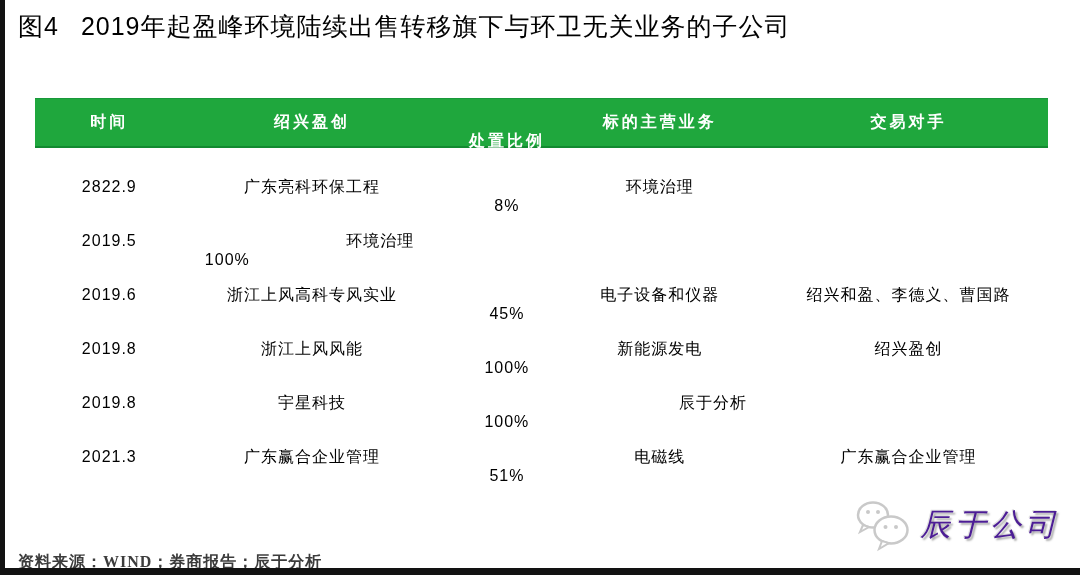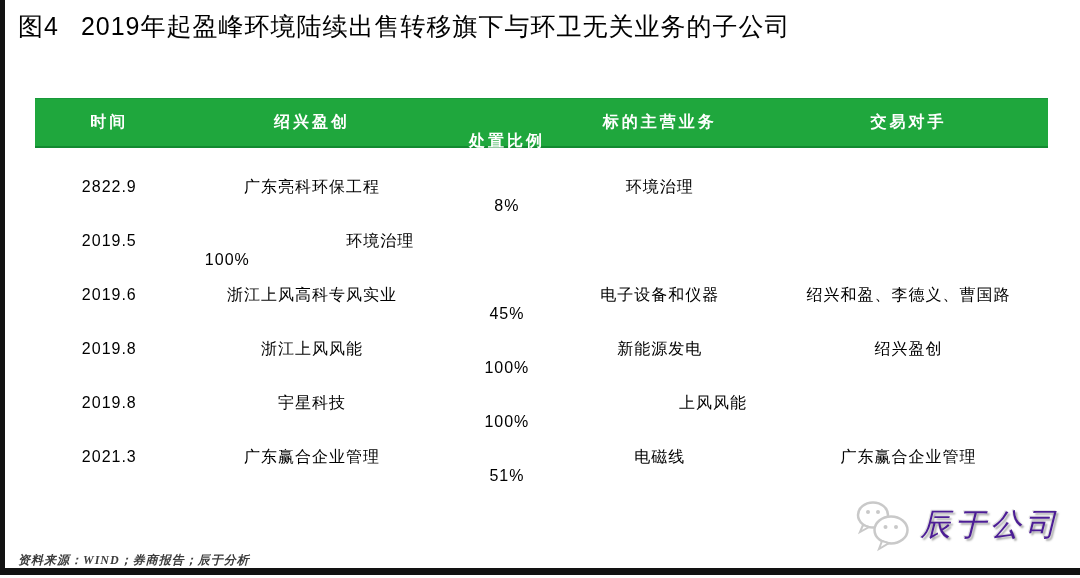--- a/index.html
+++ b/index.html
@@ -69,23 +69,22 @@
   }
   .col0 { width: 12.4%; }
   .col1 { width: 27.6%; }
   .col2 { width: 10.9%; margin-top: 37px; }
   .col3 { width: 19.3%; }
   .col4 { width: 29.8%; }
   .source-note {
     position: absolute;
     left: 18px; top: 552px;
     font-family: "Liberation Serif", serif;
-    font-style: italic;
     font-weight: bold;
-    font-size: 12px;
+    font-size: 16px;
     letter-spacing: 1px;
     color: #3c3c3c;
   }
   .watermark {
     position: absolute;
     right: 20px; top: 498px;
     display: flex;
     align-items: center;
     gap: 6px;
   }
@@ -140,21 +139,21 @@
         <div class="cell col0">2019.8</div>
         <div class="cell col1">浙江上风风能</div>
         <div class="cell col2">100%</div>
         <div class="cell col3">新能源发电</div>
         <div class="cell col4">绍兴盈创</div>
       </div>
       <div class="trow">
         <div class="cell col0">2019.8</div>
         <div class="cell col1">宇星科技</div>
         <div class="cell col2">100%</div>
-        <div class="cell col4">上风风能</div>
+        <div class="cell col4">辰于分析</div>
       </div>
       <div class="trow">
         <div class="cell col0">2021.3</div>
         <div class="cell col1">广东赢合企业管理</div>
         <div class="cell col2">51%</div>
         <div class="cell col3">电磁线</div>
         <div class="cell col4">广东赢合企业管理</div>
       </div>
     </div>
 </div>

